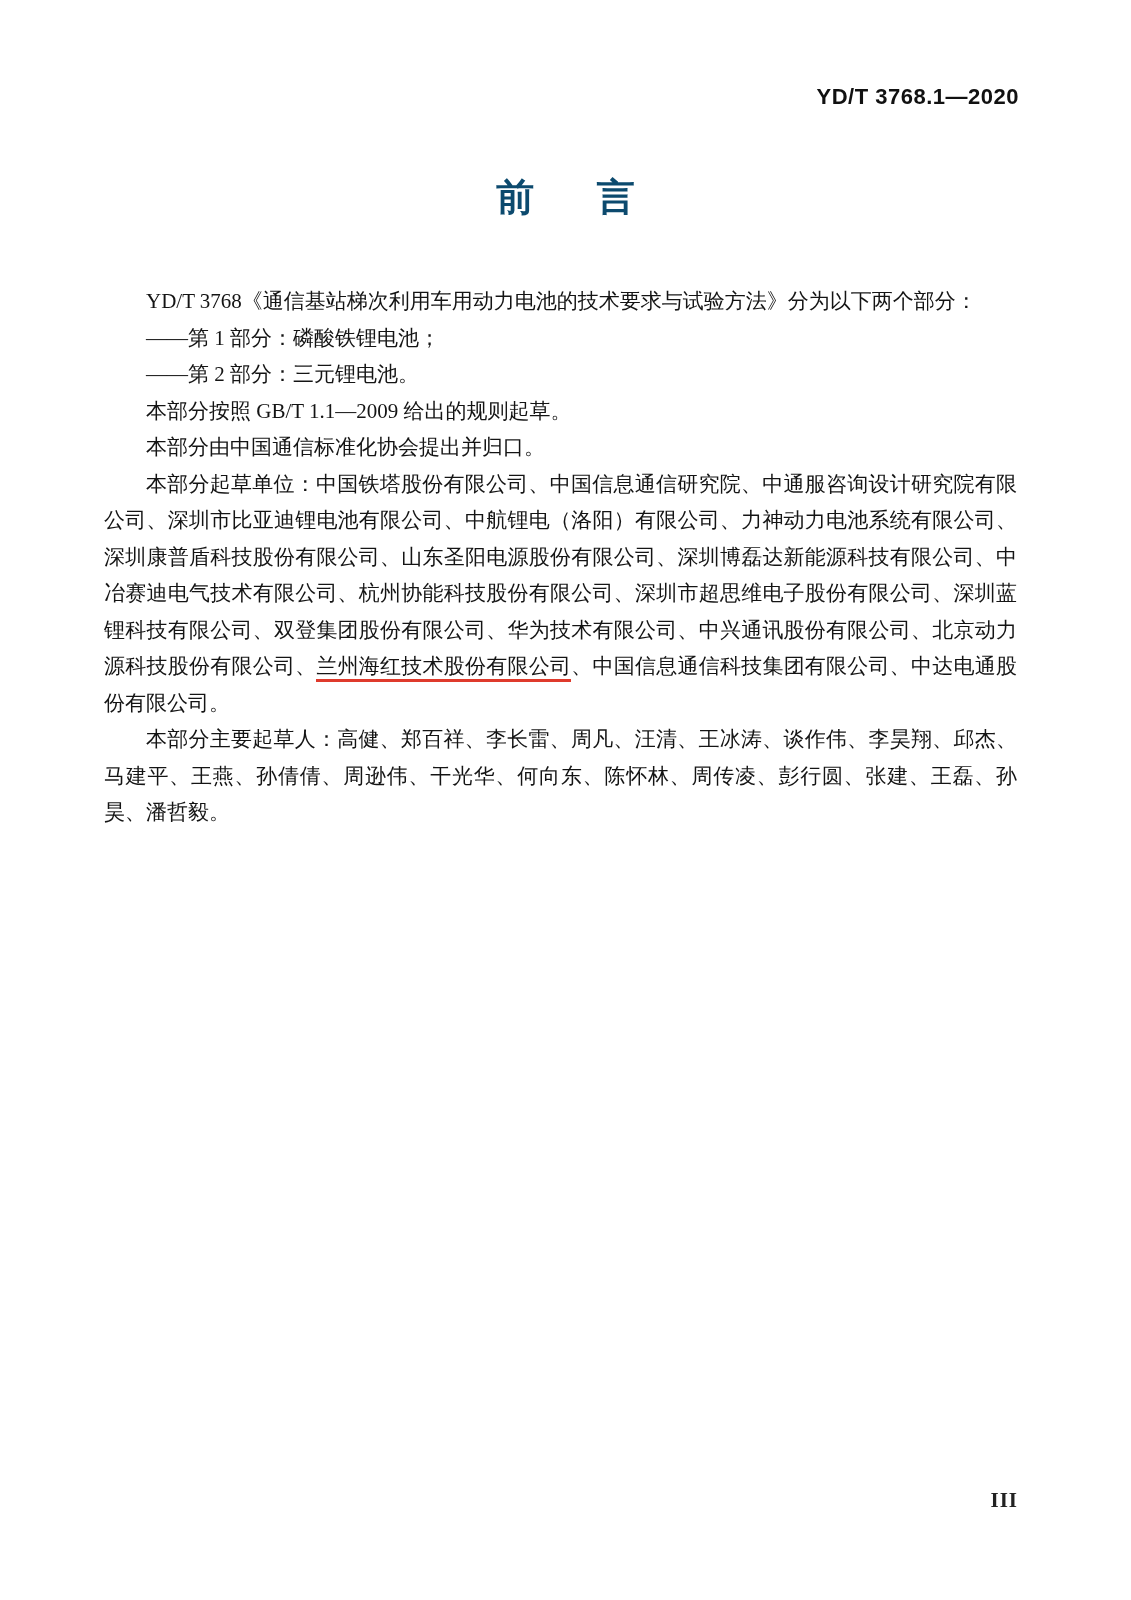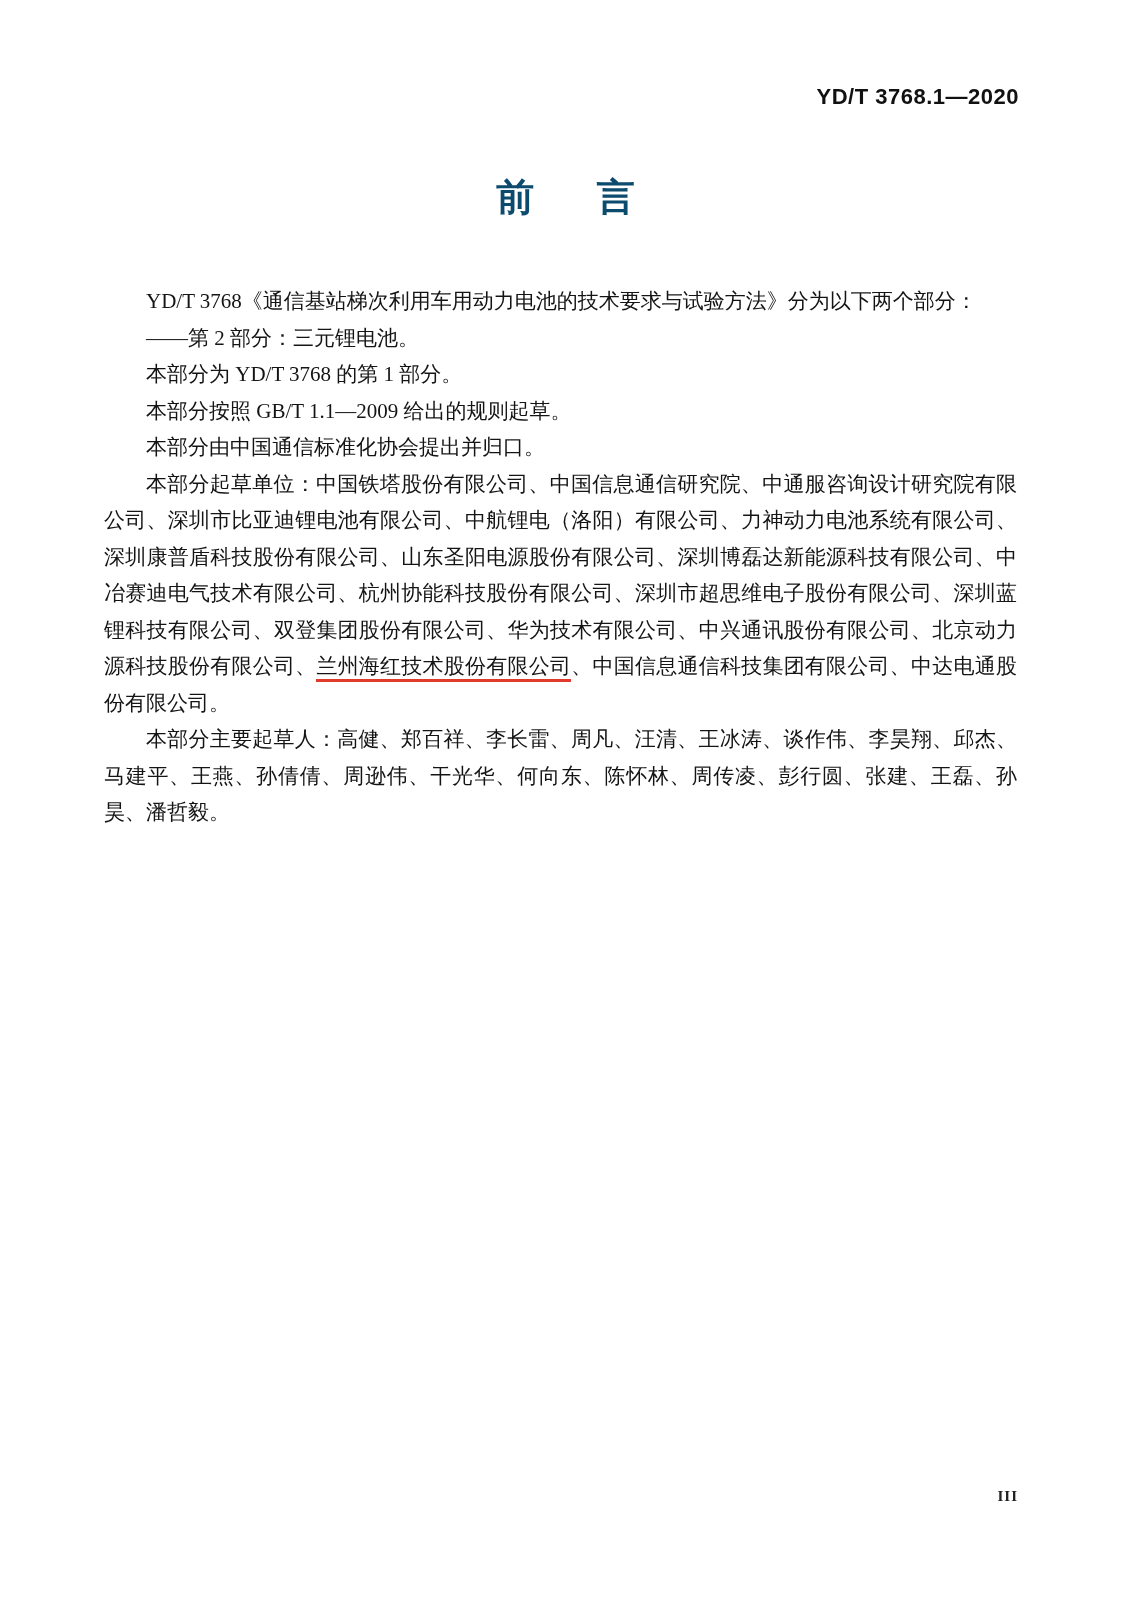--- a/index.html
+++ b/index.html
@@ -53,39 +53,39 @@
     margin: 0;
   }
   .u-red {
     border-bottom: 3px solid #fca5a5;
     padding-bottom: 1px;
   }
   .page-number {
     position: absolute;
     top: 1488px;
     right: 113px;
-    font-size: 15px;
+    font-size: 21px;
     font-weight: bold;
     color: #222222;
     letter-spacing: 1px;
   }
 </style>
 </head>
 <body>
 
 <div class="page">
 
   <div class="header-code">YD/T 3768.1—2020</div>
 
   <h1 class="doc-title">前言</h1>
 
   <div class="body-text">
     <p>YD/T 3768《通信基站梯次利用车用动力电池的技术要求与试验方法》分为以下两个部分：</p>
+    <p>——第 1 部分：磷酸铁锂电池；</p>
     <p>——第 2 部分：三元锂电池。</p>
-    <p>本部分为 YD/T 3768 的第 1 部分。</p>
     <p>本部分按照 GB/T 1.1—2009 给出的规则起草。</p>
     <p>本部分由中国通信标准化协会提出并归口。</p>
     <p><span>本部分起草单位：中国铁塔股份有限公司、中国信息通信研究院、中通服咨询设计研究院有限公司、深圳市比亚迪锂电池有限公司、中航锂电（洛阳）有限公司、力神动力电池系统有限公司、深圳康普盾科技股份有限公司、山东圣阳电源股份有限公司、深圳博磊达新能源科技有限公司、中冶赛迪电气技术有限公司、杭州协能科技股份有限公司、深圳市超思维电子股份有限公司、深圳蓝锂科技有限公司、双登集团股份有限公司、华为技术有限公司、中兴通讯股份有限公司、北京动力源科技股份有限公司、</span><span class="u-red" style="border-bottom-color: rgb(223, 58, 44);">兰州海红技术股份有限公司</span><span>、中国信息通信科技集团有限公司、中达电通股份有限公司。</span></p>
     <p>本部分主要起草人：高健、郑百祥、李长雷、周凡、汪清、王冰涛、谈作伟、李昊翔、邱杰、马建平、王燕、孙倩倩、周逊伟、干光华、何向东、陈怀林、周传凌、彭行圆、张建、王磊、孙昊、潘哲毅。</p>
   </div>
 
   <div class="page-number">III</div>
 
 </div>
 

